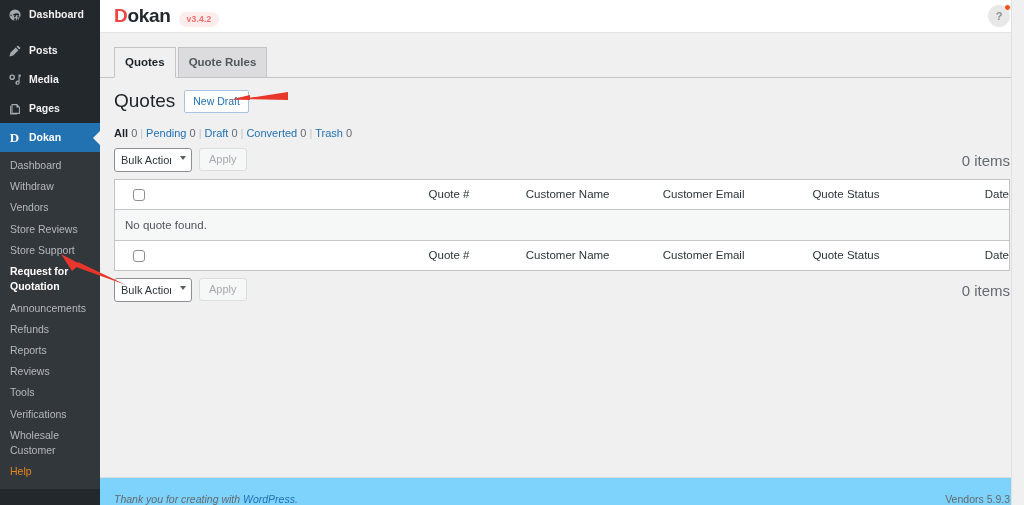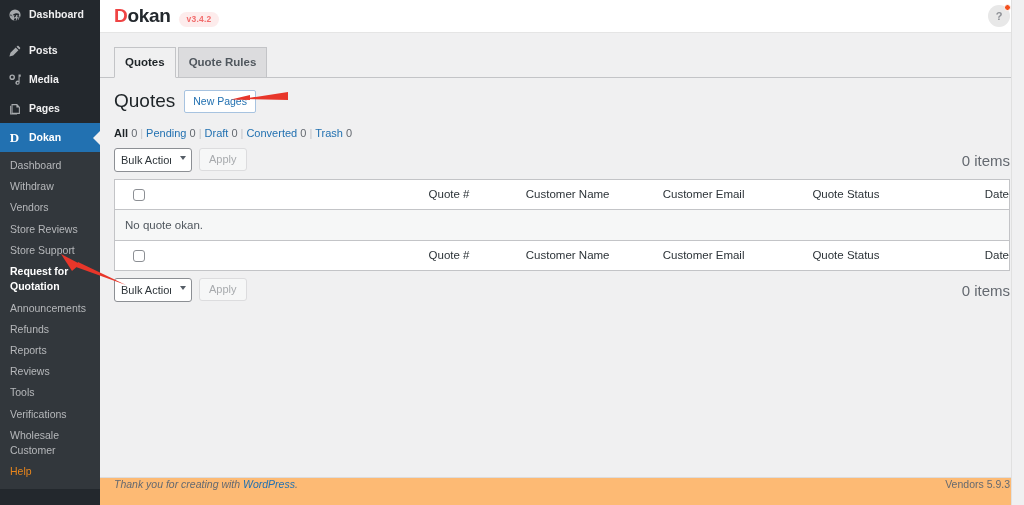--- a/index.html
+++ b/index.html
@@ -151,22 +151,22 @@
     background:#f6f7f7; border-bottom:1px solid #c3c4c7;
   }
   .c-name { width:140px;margin-left:7px; }
   .c-email { width:135px; }
   .c-status { width:135px; }
   .c-date { width:130px; }
 
   
   #wpfooter {
     position:absolute; left:100px; right:0; bottom:0; height:28px;
-    border-top:1px solid #dcdcde; background:#fdba74;
-    display:flex; align-items:flex-start; padding:0 14px; font-size:10.5px;
+    border-top:1px solid #dcdcde; background:#7dd3fc;
+    display:flex; align-items:flex-end; padding:0 14px; font-size:10.5px;
     color:#646970; font-style:italic;
   }
   #wpfooter a { color:#2271b1; }
   .footer-right { margin-left:auto; font-style:normal; }
 
   
   .scrollbar-track {
     position:absolute; right:0; top:0; width:13px; height:505px;
     background:#f0f0f1; border-left:1px solid #e0e0e0;
   }
@@ -261,21 +261,21 @@
   </div>
 
   <div class="nav-tab-wrapper">
     <span class="nav-tab active">Quotes</span><span class="nav-tab">Quote Rules</span>
   </div>
 
   <div class="wrap">
 
     <div class="title-row">
       <h1 class="page-title">Quotes</h1>
-      <span class="page-title-action">New Pages</span>
+      <span class="page-title-action">New Draft</span>
     </div>
 
     <ul class="subsubsub">
       <li><a class="current">All</a> <span class="count">0</span><span class="sep">|</span></li><li><a>Pending</a> <span class="count">0</span><span class="sep">|</span></li><li><a>Draft</a> <span class="count">0</span><span class="sep">|</span></li><li><a>Converted</a> <span class="count">0</span><span class="sep">|</span></li><li><a>Trash</a> <span class="count">0</span></li>
     </ul>
 
     <div class="tablenav">
       <span class="select-wrap">
         <select class="bulk">
           <option>Bulk Actions</option>
@@ -292,21 +292,21 @@
           <th class="col-cb"><span class="cb-box"></span></th>
           <th>Quote #</th>
           <th class="c-name">Customer Name</th>
           <th class="c-email">Customer Email</th>
           <th class="c-status">Quote Status</th>
           <th class="c-date">Date</th>
         </tr>
       </thead>
       <tbody>
         <tr>
-          <td class="no-items" colspan="6">No quote okan.</td>
+          <td class="no-items" colspan="6">No quote found.</td>
         </tr>
       </tbody>
       <tfoot>
         <tr>
           <th class="col-cb"><span class="cb-box"></span></th>
           <th>Quote #</th>
           <th class="c-name">Customer Name</th>
           <th class="c-email">Customer Email</th>
           <th class="c-status">Quote Status</th>
           <th class="c-date">Date</th>

